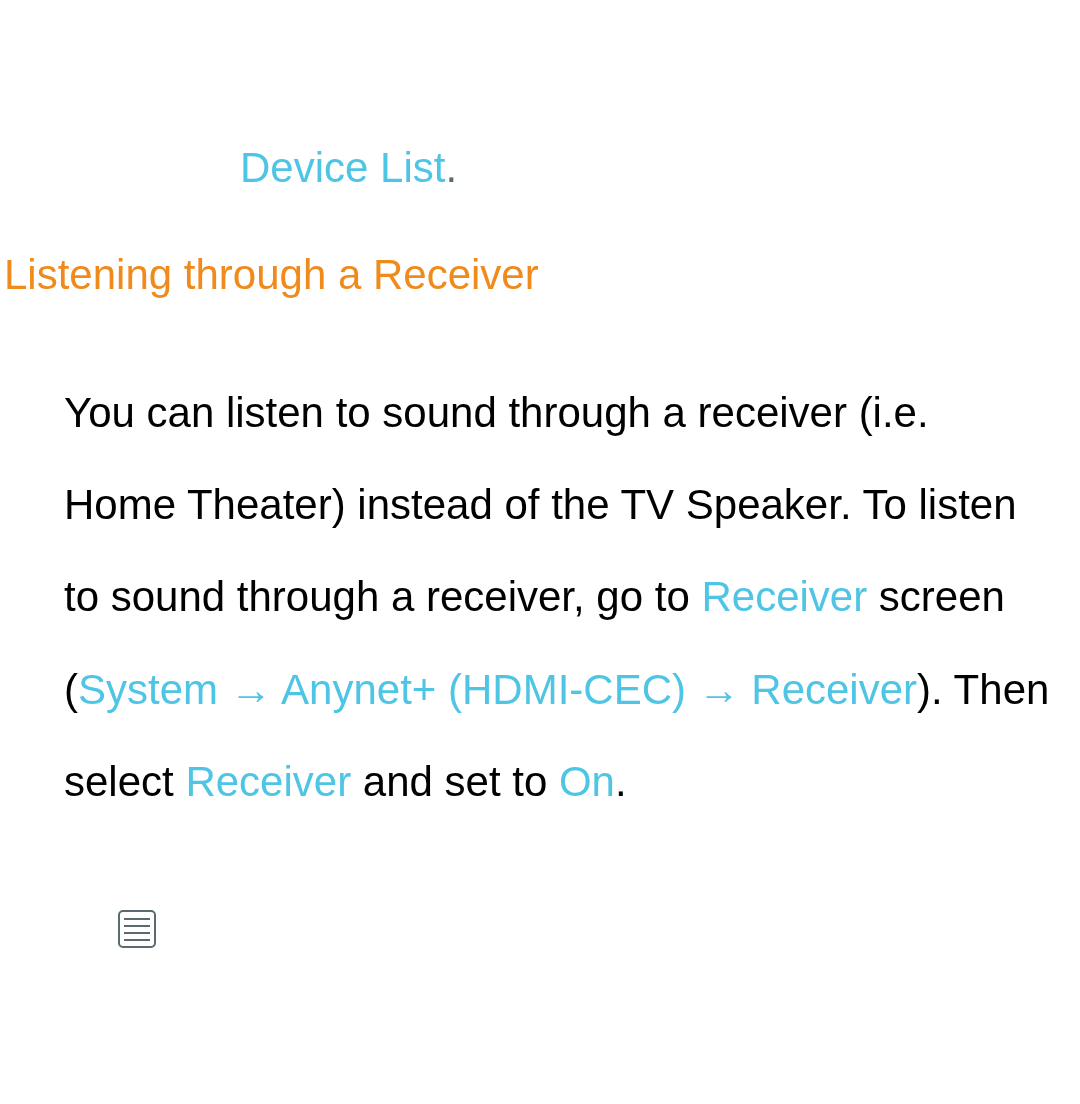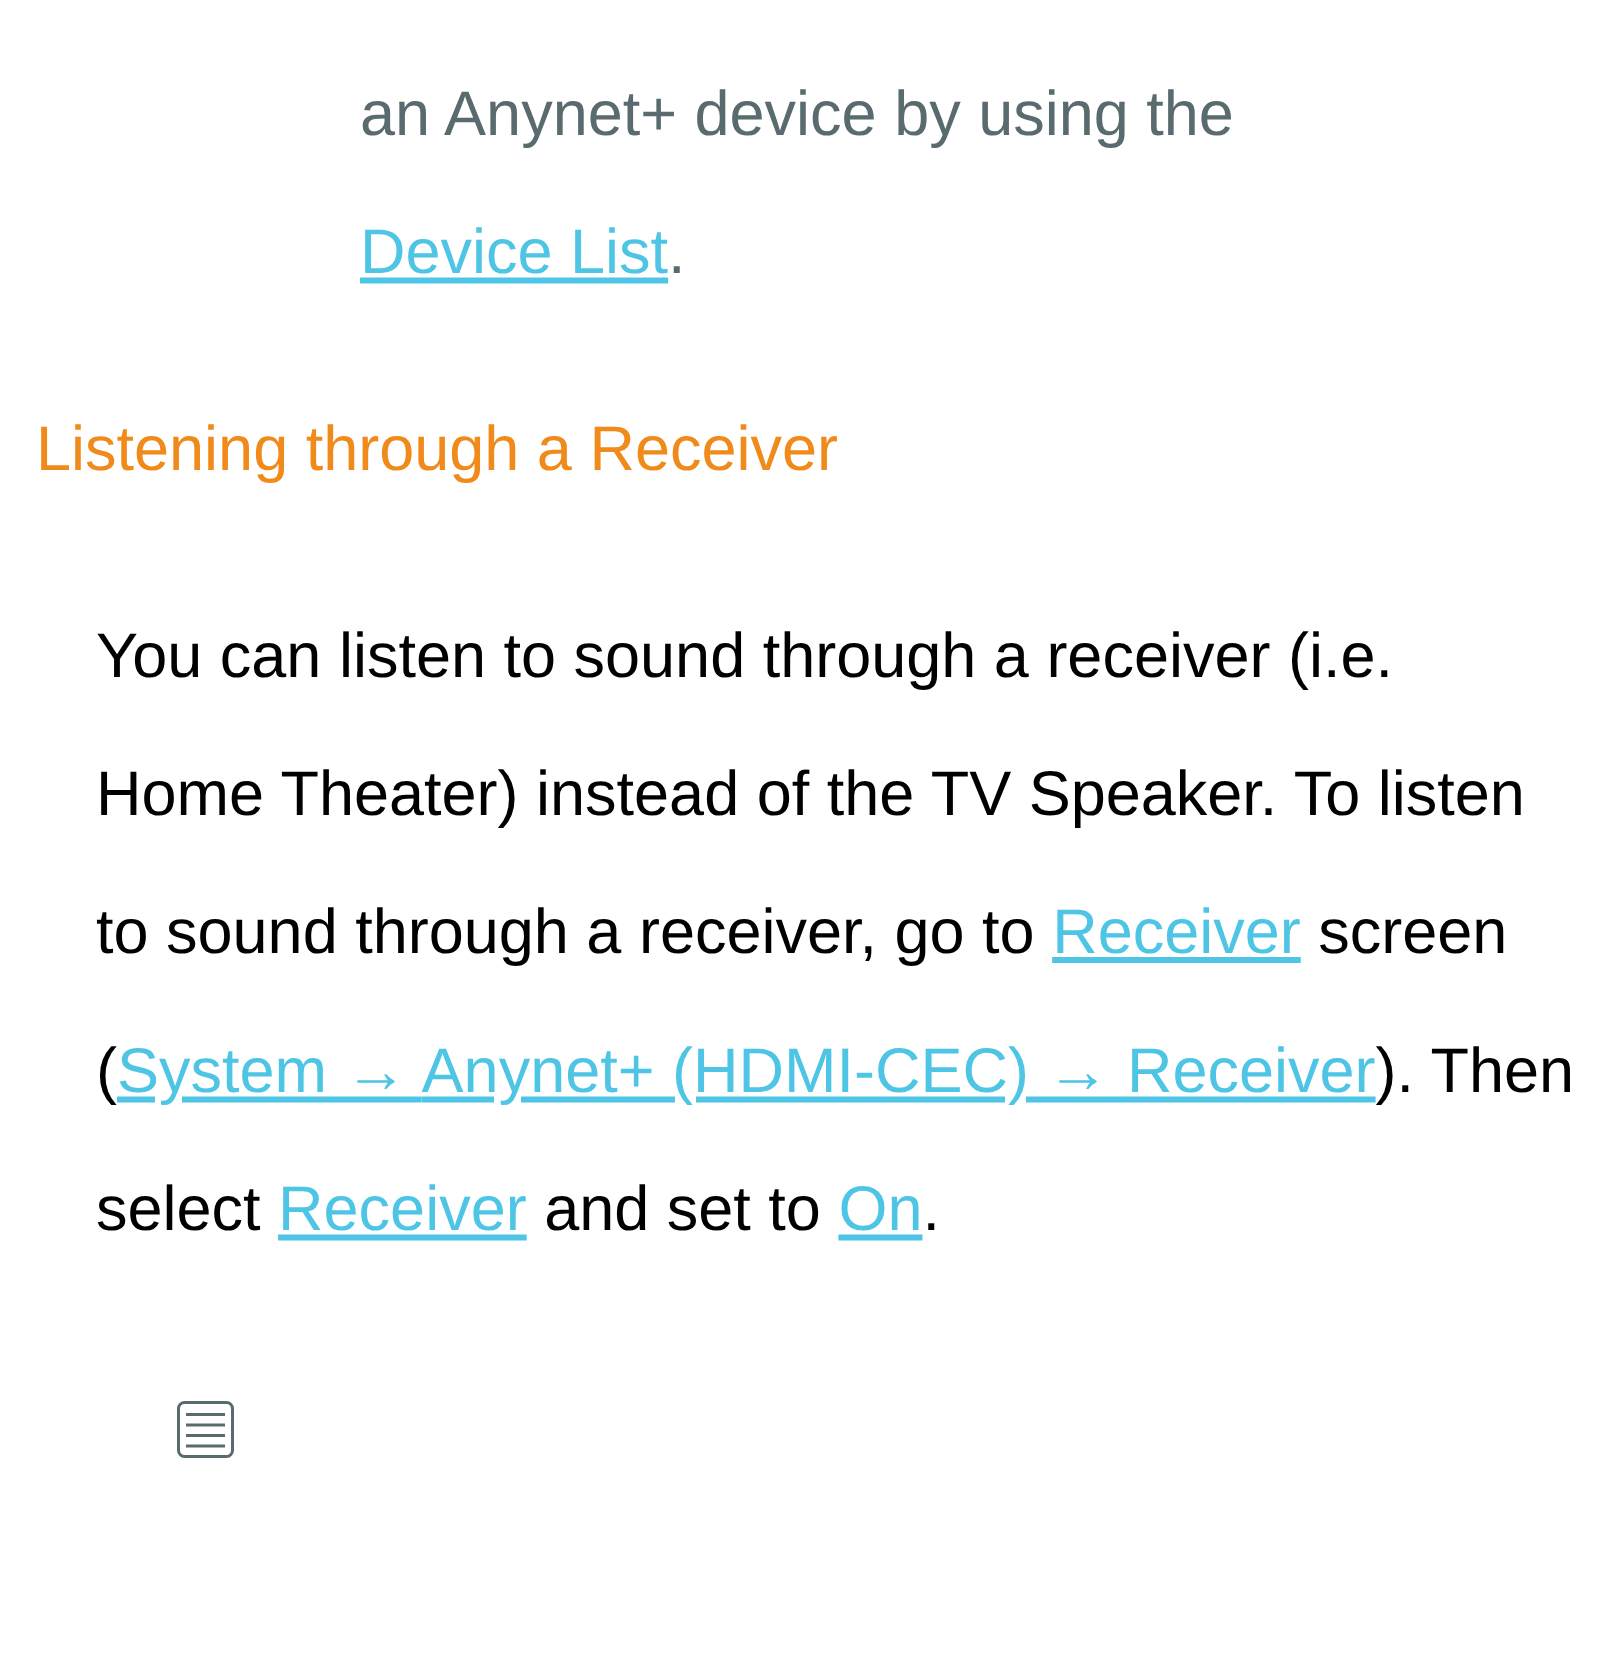--- a/index.html
+++ b/index.html
@@ -13,26 +13,25 @@
       color: #000000;
       padding-top: 30px;
       overflow: hidden;
     }
     .intro-line {
       padding-left: 240px;
       color: #5a6b6f;
     }
     .cyan-text {
       color: #4ec5e4;
-      text-decoration: underline;
     }
     .orange-heading {
       color: #f08a1a;
-      margin-top: 55px;
-      padding-left: 24px;
+      margin-top: 31px;
+      padding-left: 4px;
       line-height: 1.4;
     }
     .body-text {
       padding-left: 64px;
       padding-right: 30px;
       margin-top: 62px;
       color: #000000;
     }
     .note-line {
       padding-left: 118px;
@@ -58,21 +57,21 @@
       top: 6px;
       height: 2px;
       background: #5a6b6f;
       box-shadow: 0 7px 0 #5a6b6f, 0 14px 0 #5a6b6f, 0 21px 0 #5a6b6f;
     }
   </style>
 </head>
 <body>
 
 <div class="intro-line">
-  <span>an Anynet+ device by using the </span><br>
+  <br>
   <span class="cyan-text">Device List</span><span>.</span>
 </div>
 
 <div class="orange-heading">Listening through a Receiver</div>
 
 <div class="body-text">
   <span>You can listen to sound through a receiver (i.e. Home Theater) instead of the TV Speaker. To listen to sound through a receiver, go to </span><span class="cyan-text">Receiver</span><span> screen (</span><span class="cyan-text">System</span><span class="cyan-text"> → </span><span class="cyan-text">Anynet+ (HDMI-CEC)</span><span class="cyan-text"> → </span><span class="cyan-text">Receiver</span><span>). Then select </span><span class="cyan-text">Receiver</span><span> and set to </span><span class="cyan-text">On</span><span>.</span>
 </div>
 
 <div class="note-line">

